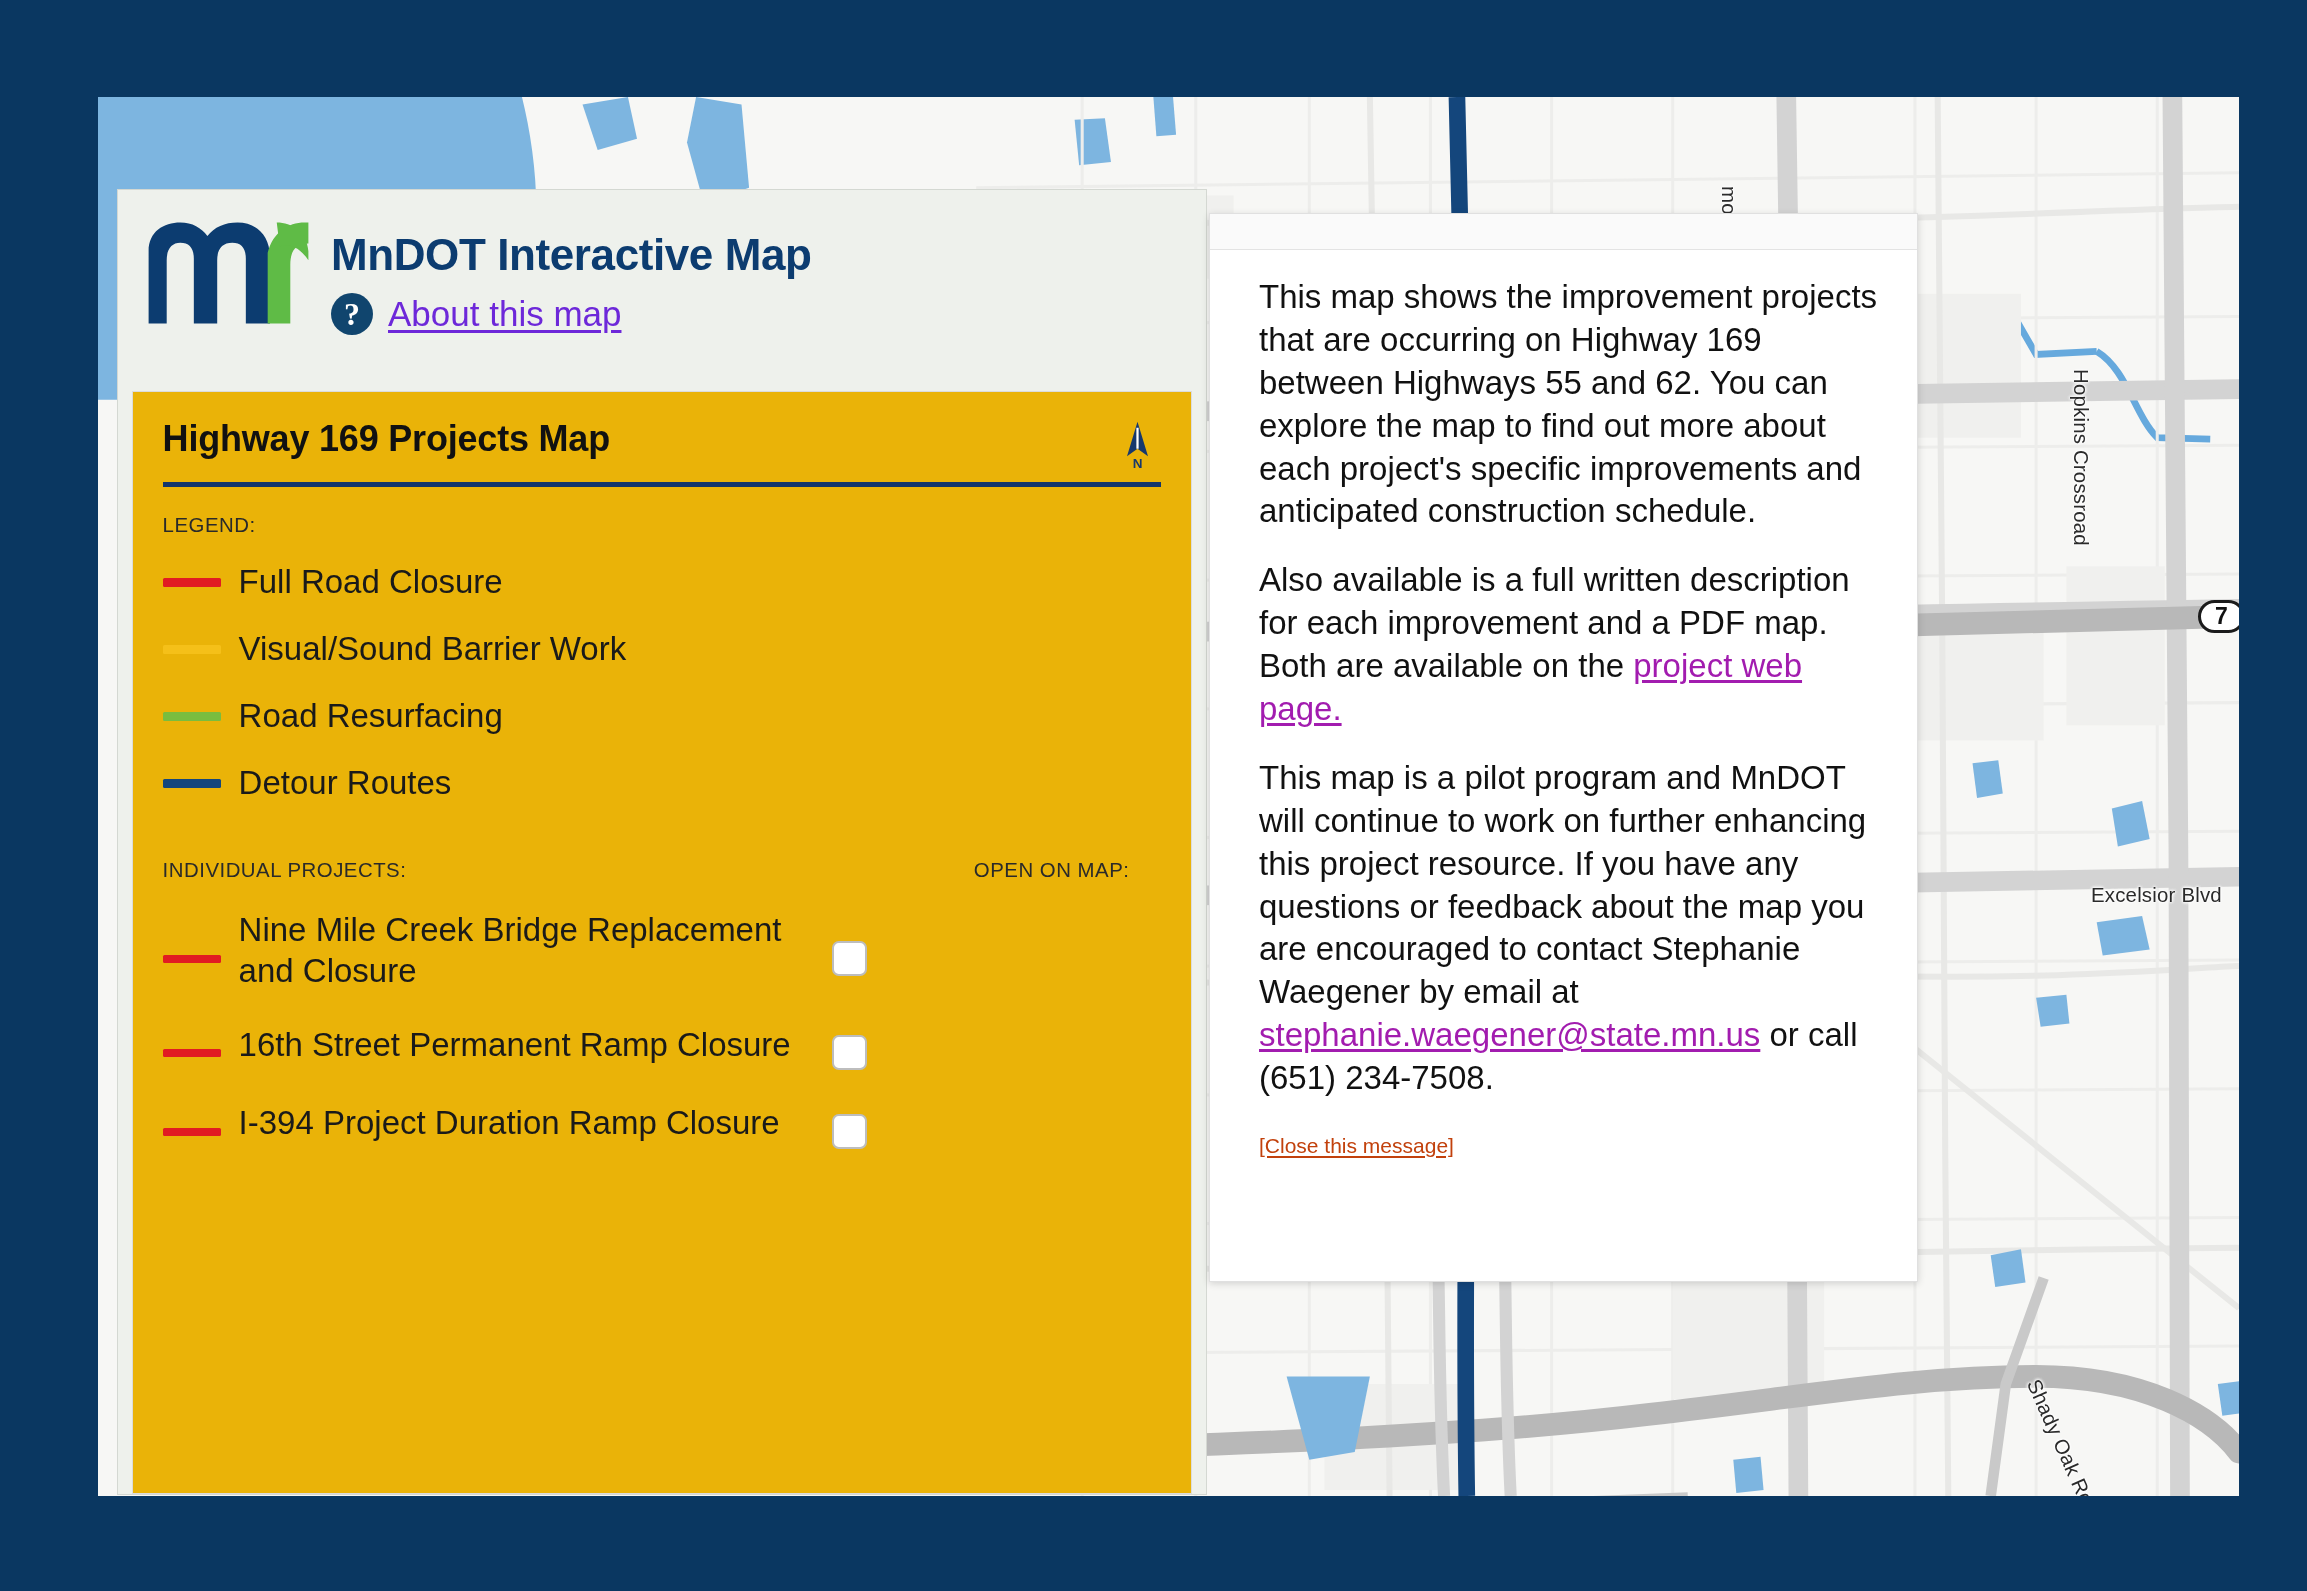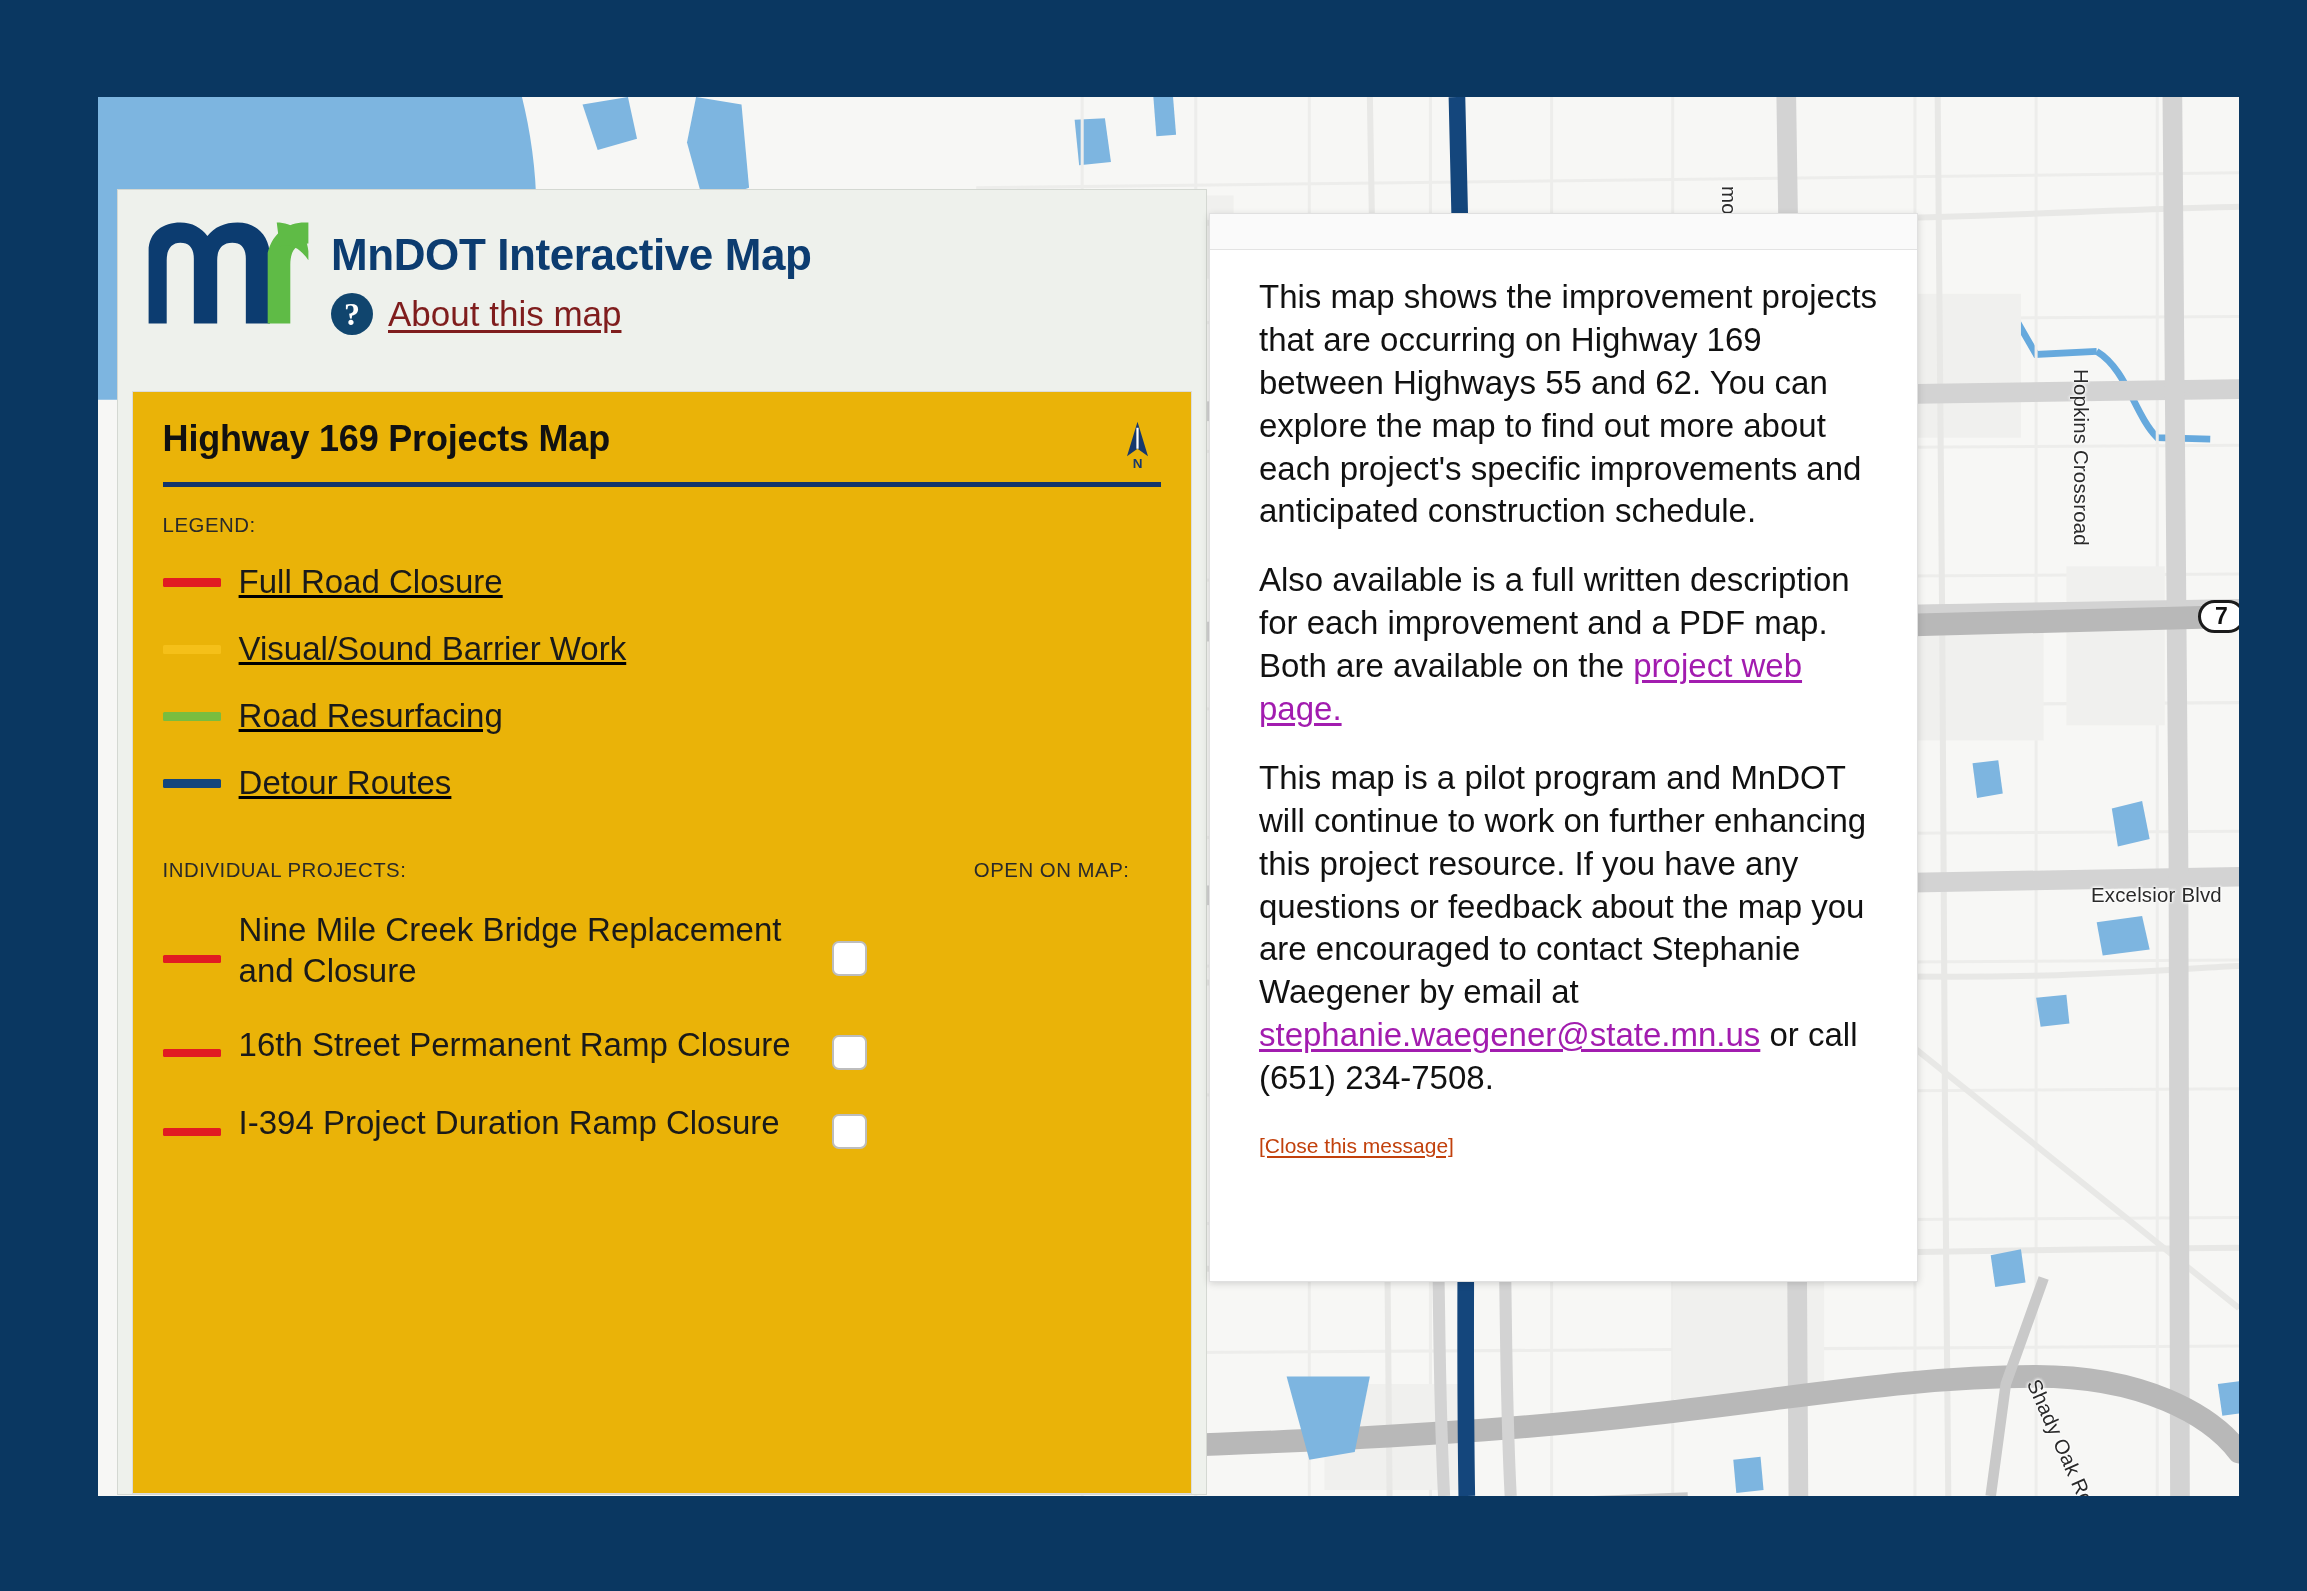--- a/index.html
+++ b/index.html
@@ -69,21 +69,21 @@
   }
   .about-row { display: flex; align-items: center; gap: 15px; margin-top: 16.7px; }
   .qmark {
     width: 42px; height: 42px; border-radius: 50%;
     background: #10456e; color: #fff;
     font-size: 32px; font-weight: bold; line-height: 42px;
     text-align: center; flex: 0 0 auto; cursor: pointer;
     font-family: "Liberation Serif", serif;
   }
   .about-link {
-    font-size: 35px; color: #7f1d1d; text-decoration: underline;
+    font-size: 35px; color: #6d28d9; text-decoration: underline;
     text-underline-offset: 3.8px; cursor: pointer;
   }
 
   .panel-body {
     flex: 1 1 auto;
     background: #eab308;
     border: 1.5px solid #dcdcdc;
     margin: 0 13.6px 0 13.6px;
     padding: 26px 30px 0 30px;
     overflow: hidden;
@@ -100,21 +100,20 @@
   .title-rule { height: 5.3px; background: #13356b; margin-top: 12px; }
 
   .section-label {
     font-size: 20.4px; color: #2a2a2a; letter-spacing: 0.5px;
     margin-top: 27px;
   }
   .legend-list { margin-top: 12px; }
   .legend-item {
     display: flex; align-items: center; gap: 18px;
     height: 67px;
-    text-decoration: underline;
   }
   .swatch { width: 58px; height: 8.3px; border-radius: 1.5px; flex: 0 0 auto; }
   .legend-text { font-size: 33px; color: #1a1a1a; }
 
   .projects-head {
     display: flex; align-items: baseline; justify-content: space-between;
     margin-top: 42px; padding-right: 32px;
   }
   .projects-head .section-label { margin-top: 0; }
   .open-on-map { font-size: 20.4px; color: #2a2a2a; letter-spacing: 0.5px; }

